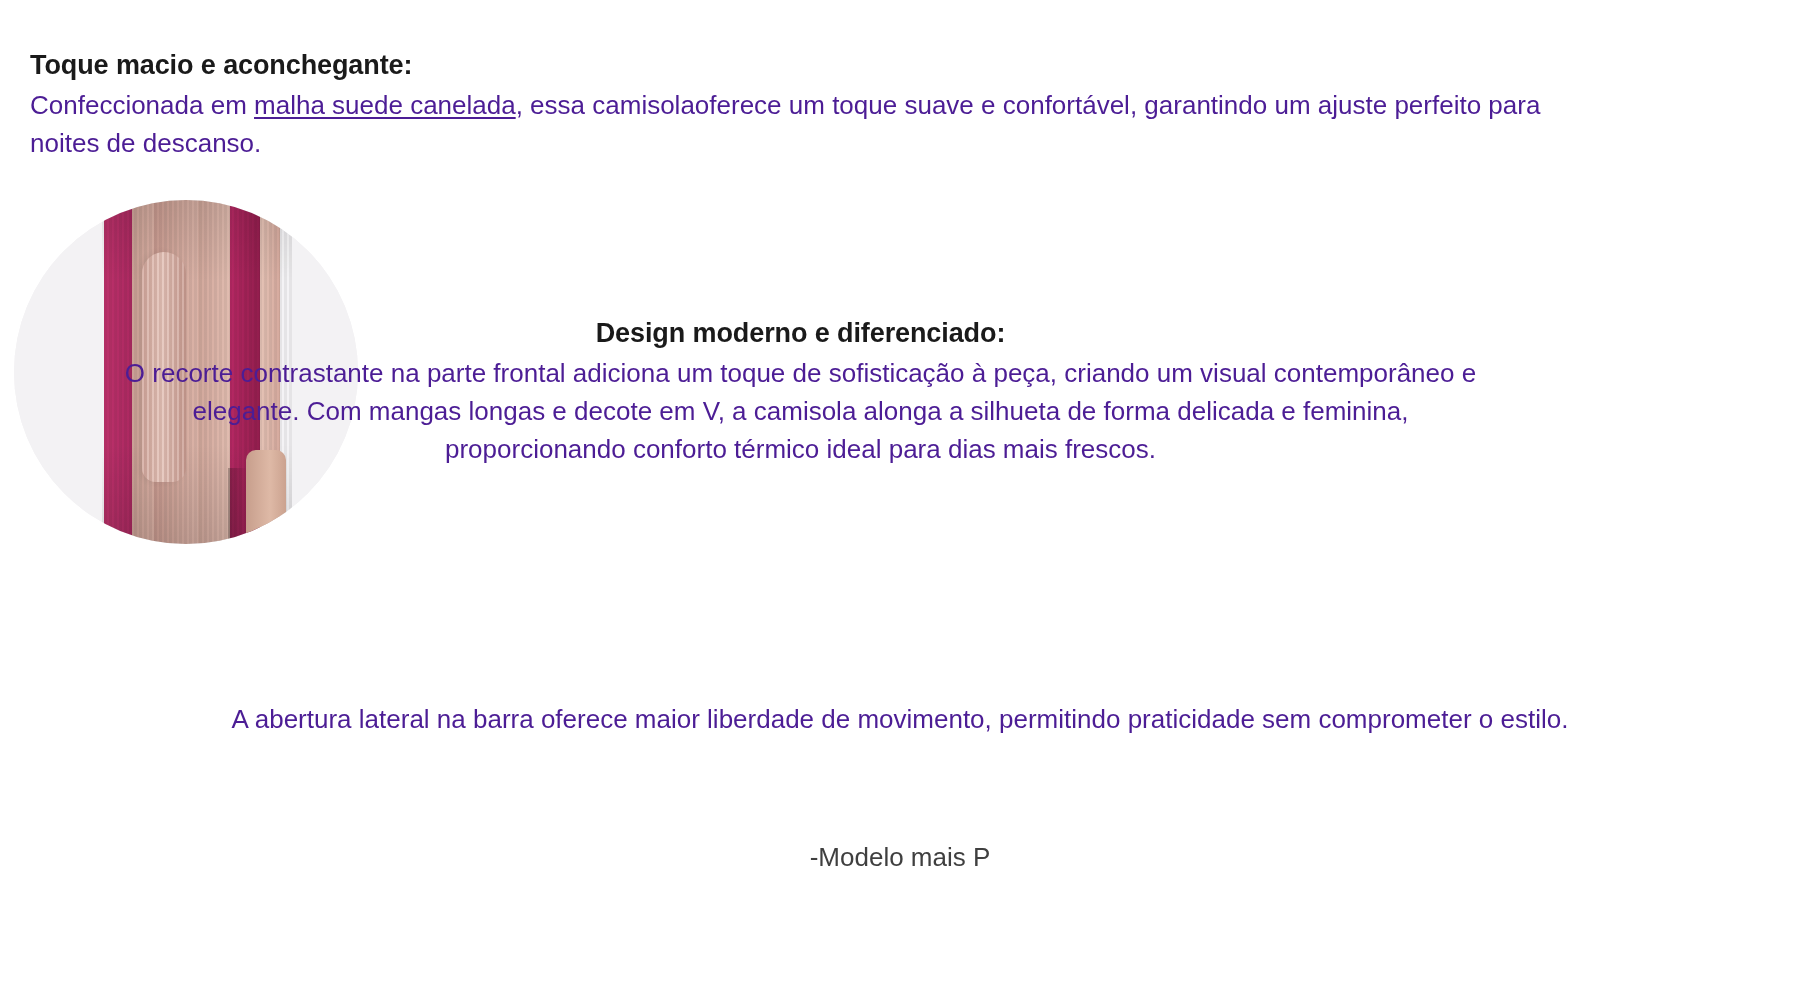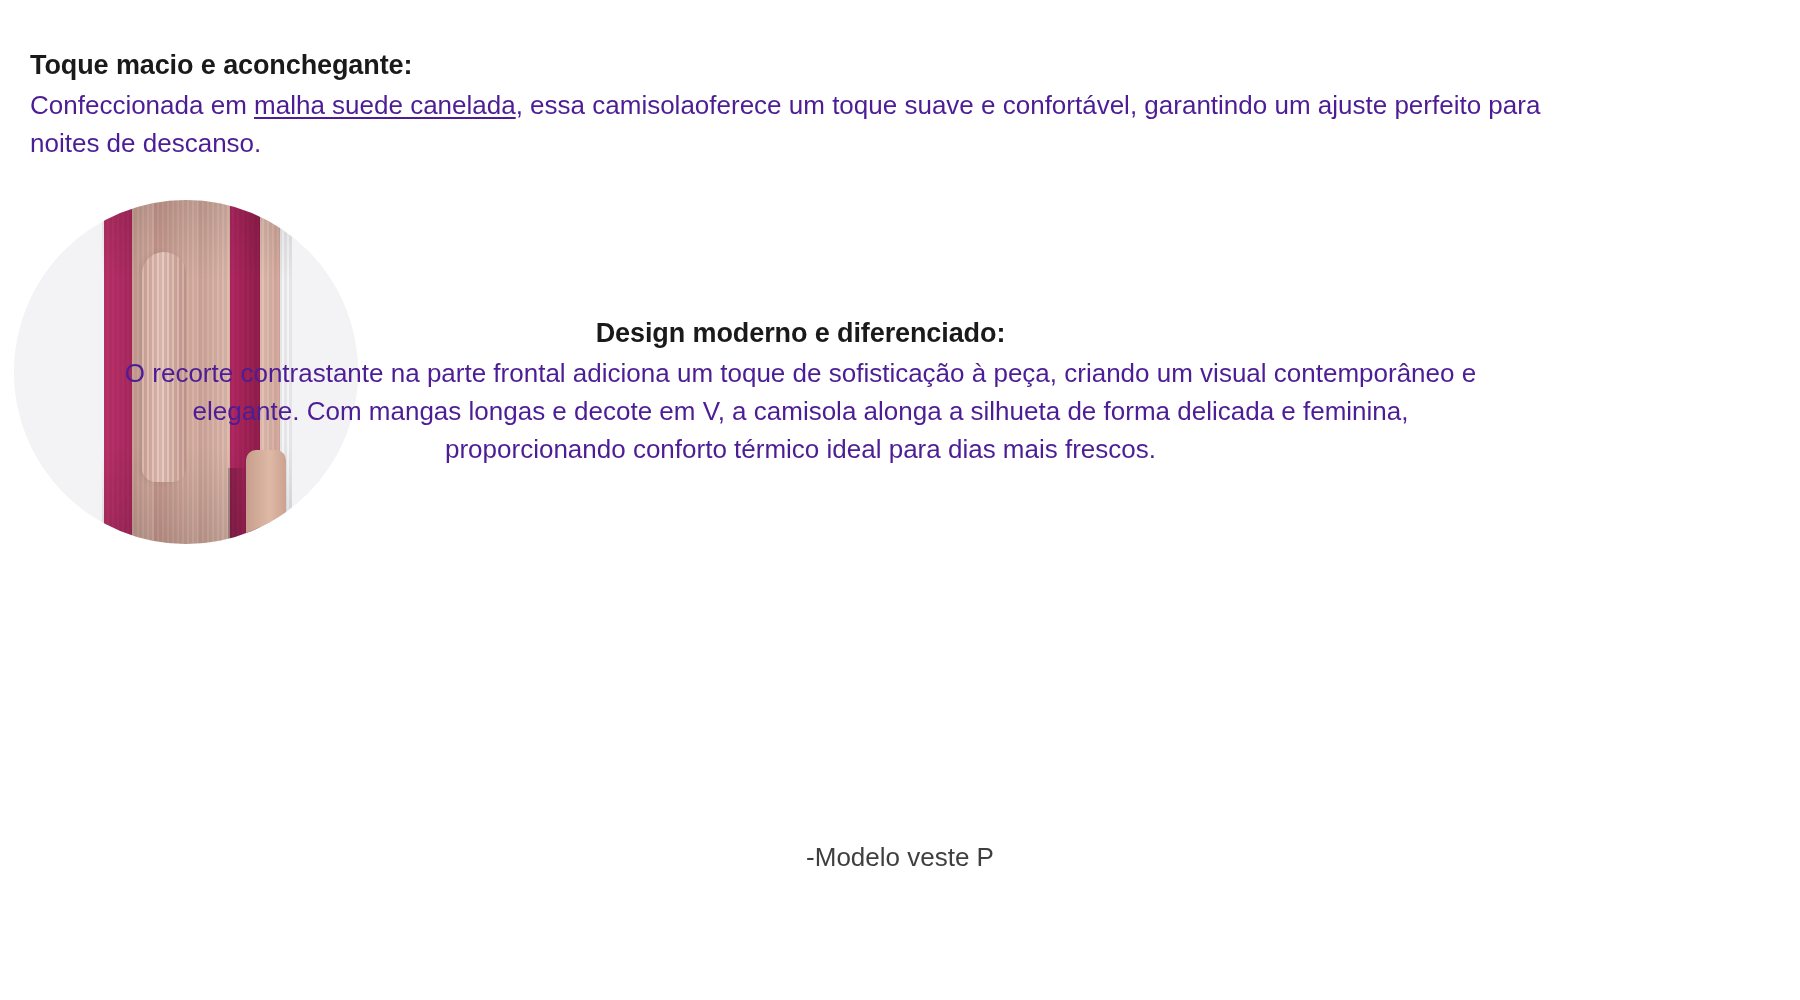--- a/index.html
+++ b/index.html
@@ -191,17 +191,18 @@
       </div>
     </div>
   </div>
 
   <div class="section-two">
     <p class="heading">Design moderno e diferenciado:</p>
     <p class="body-text">O recorte contrastante na parte frontal adiciona um toque de sofisticação à peça, criando um visual contemporâneo e elegante. Com mangas longas e decote em V, a camisola alonga a silhueta de forma delicada e feminina, proporcionando conforto térmico ideal para dias mais frescos.</p>
   </div>
 
   <div class="section-three">
-  </div>
-
-  <div class="model-note">-Modelo veste P</div>
+    <p class="body-text">A abertura lateral na barra oferece maior liberdade de movimento, permitindo praticidade sem comprometer o estilo.</p>
+  </div>
+
+  <div class="model-note">-Modelo mais P</div>
 
 </div>
 
 </body></html>

